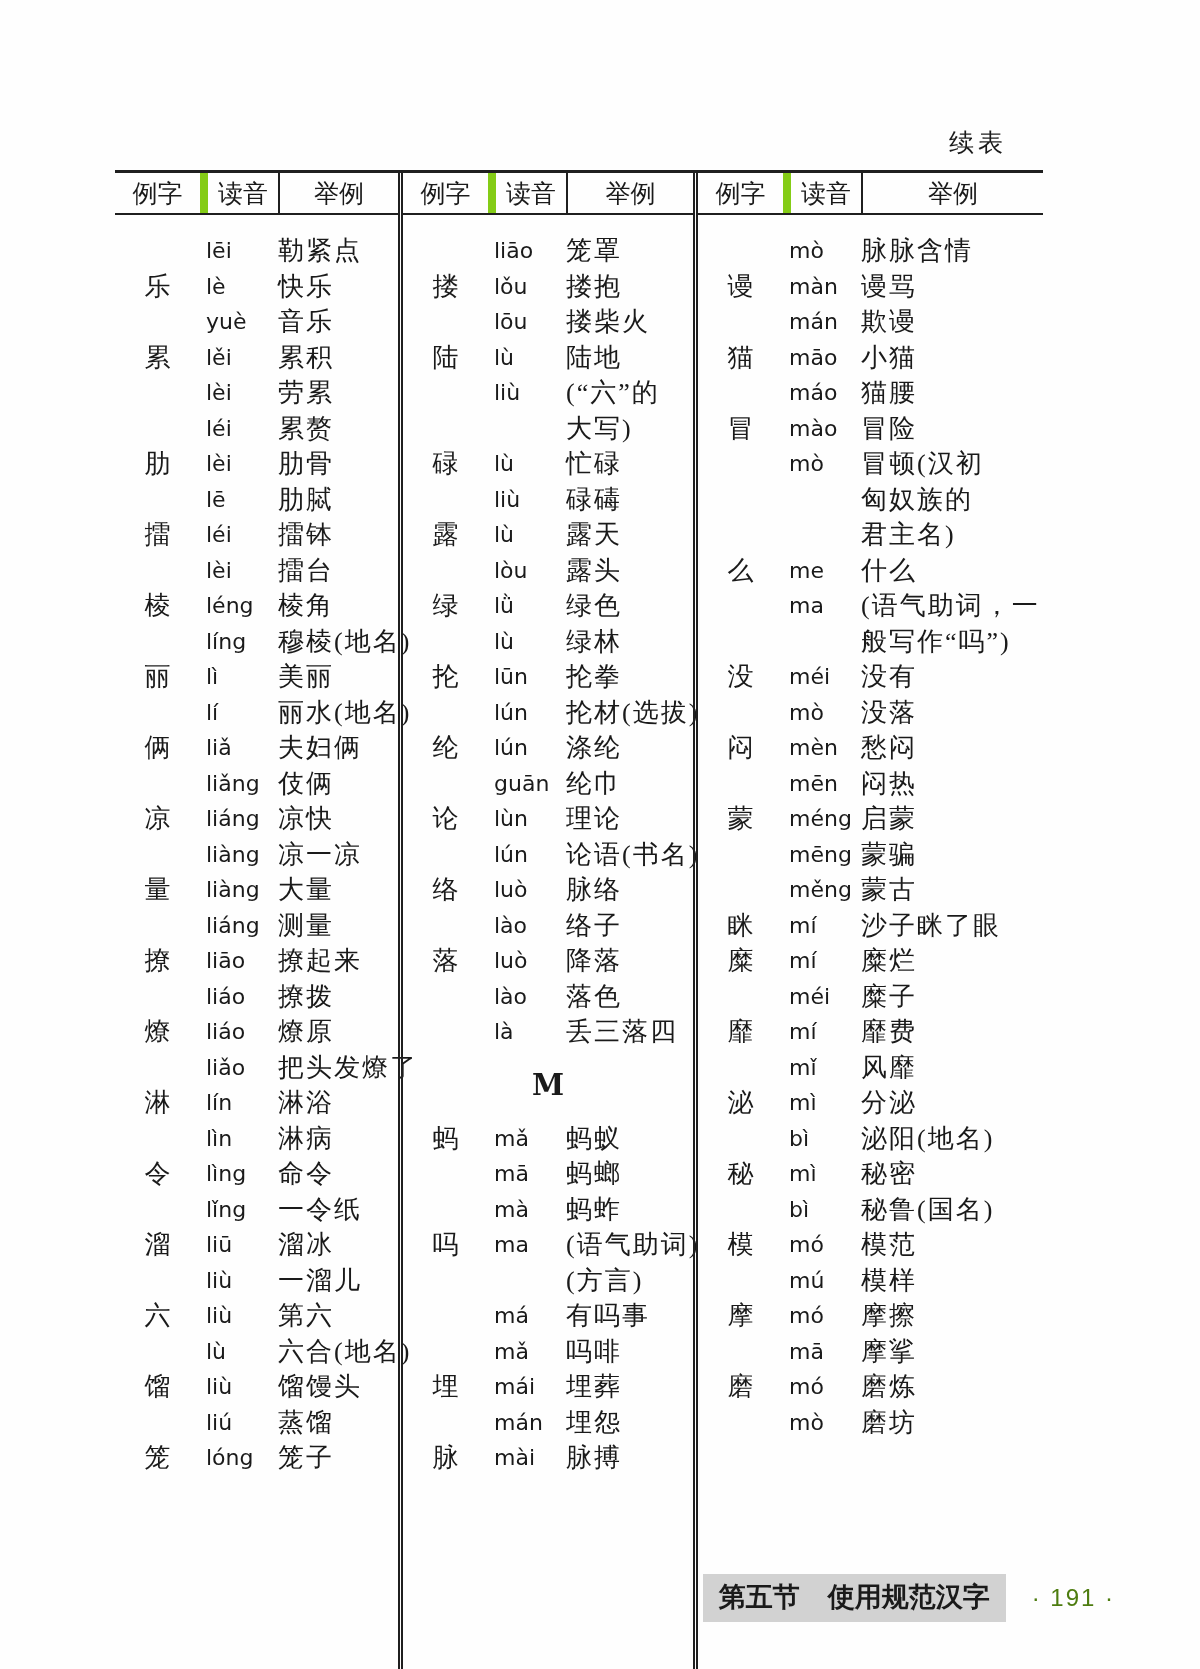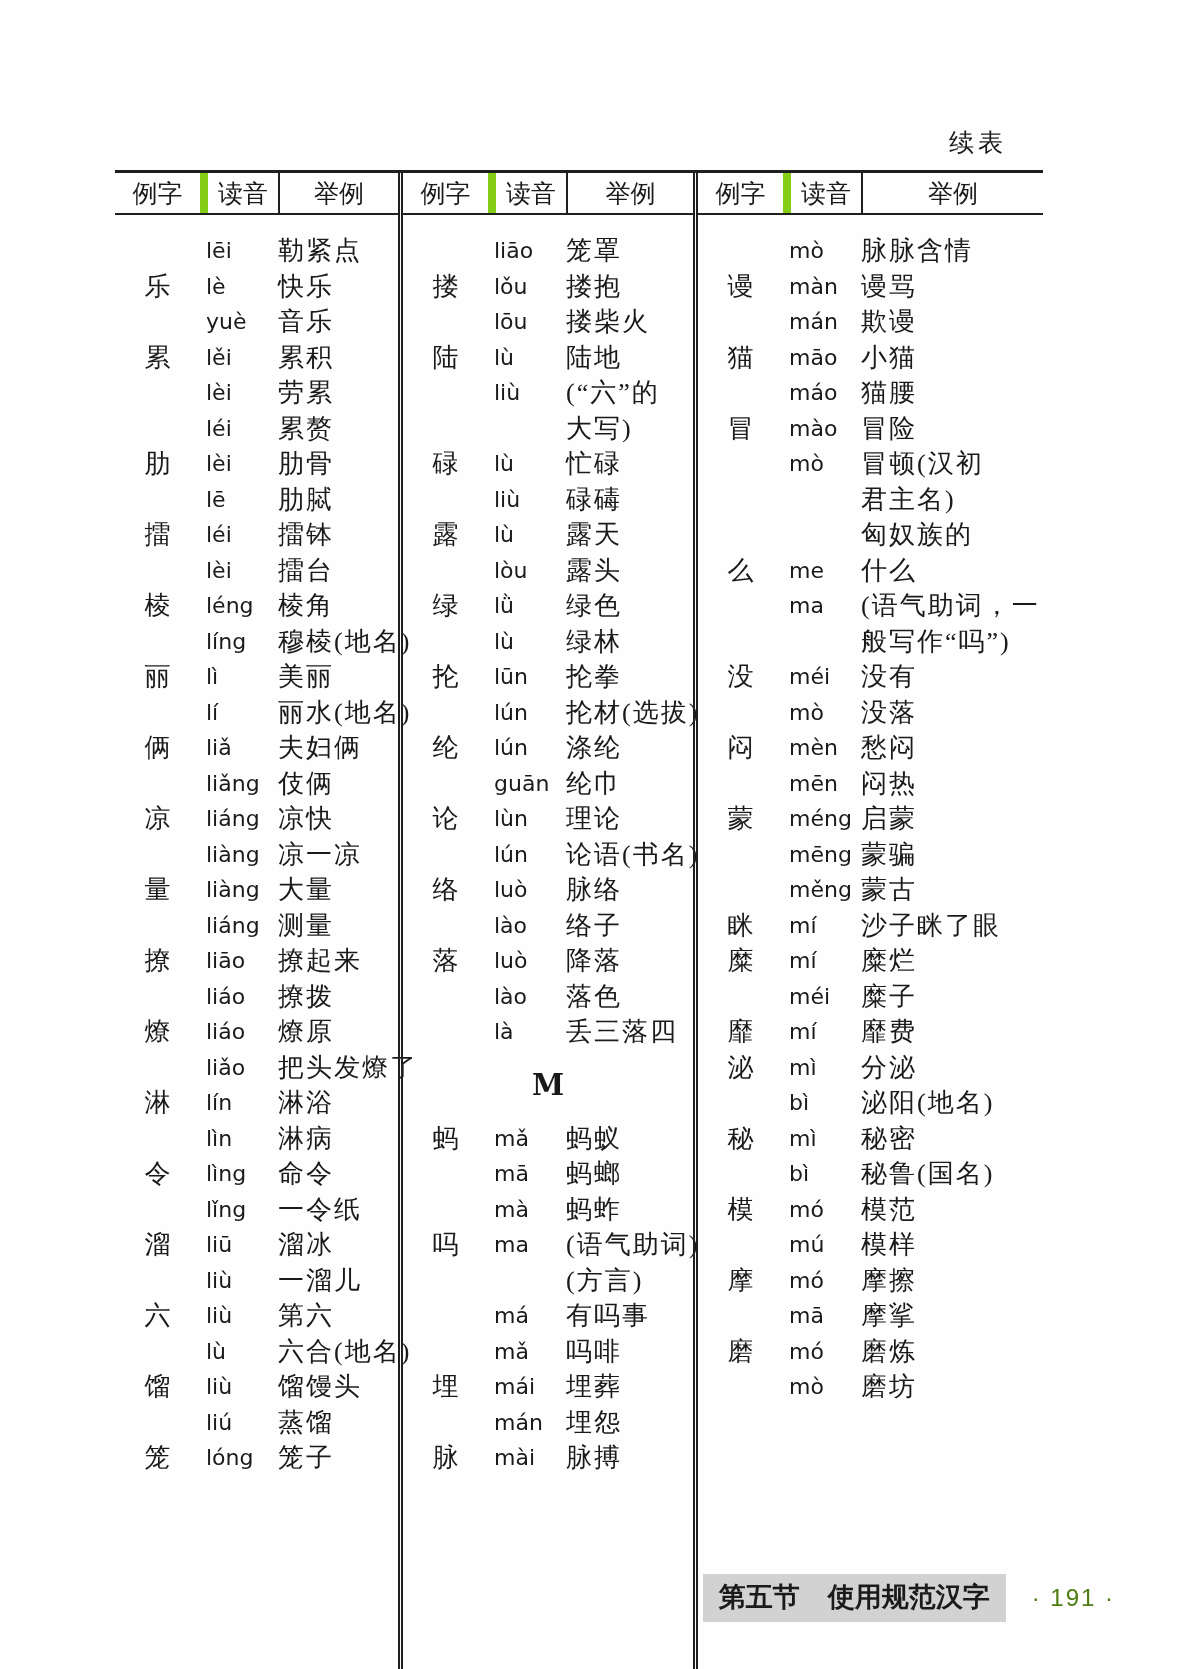--- a/index.html
+++ b/index.html
@@ -522,26 +522,26 @@
             <div class="c-example">冒险</div>
           </div>
           <div class="grow">
             <div class="c-char"></div>
             <div class="c-pinyin">mò</div>
             <div class="c-example">冒顿(汉初</div>
           </div>
           <div class="grow">
             <div class="c-char"></div>
             <div class="c-pinyin"></div>
+            <div class="c-example">匈奴族的</div>
+          </div>
+          <div class="grow">
+            <div class="c-char"></div>
+            <div class="c-pinyin"></div>
             <div class="c-example">君主名)</div>
-          </div>
-          <div class="grow">
-            <div class="c-char"></div>
-            <div class="c-pinyin"></div>
-            <div class="c-example">匈奴族的</div>
           </div>
           <div class="grow">
             <div class="c-char">么</div>
             <div class="c-pinyin">me</div>
             <div class="c-example">什么</div>
           </div>
           <div class="grow">
             <div class="c-char"></div>
             <div class="c-pinyin">ma</div>
             <div class="c-example">(语气助词，一</div>
@@ -598,20 +598,25 @@
           </div>
           <div class="grow">
             <div class="c-char"></div>
             <div class="c-pinyin">méi</div>
             <div class="c-example">糜子</div>
           </div>
           <div class="grow">
             <div class="c-char">靡</div>
             <div class="c-pinyin">mí</div>
             <div class="c-example">靡费</div>
+          </div>
+          <div class="grow">
+            <div class="c-char"></div>
+            <div class="c-pinyin">mǐ</div>
+            <div class="c-example">风靡</div>
           </div>
           <div class="grow">
             <div class="c-char">泌</div>
             <div class="c-pinyin">mì</div>
             <div class="c-example">分泌</div>
           </div>
           <div class="grow">
             <div class="c-char"></div>
             <div class="c-pinyin">bì</div>
             <div class="c-example">泌阳(地名)</div>

